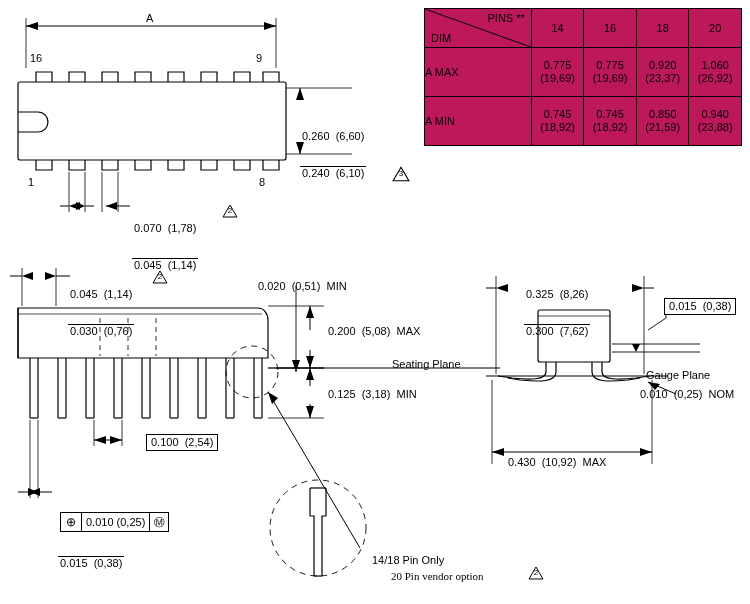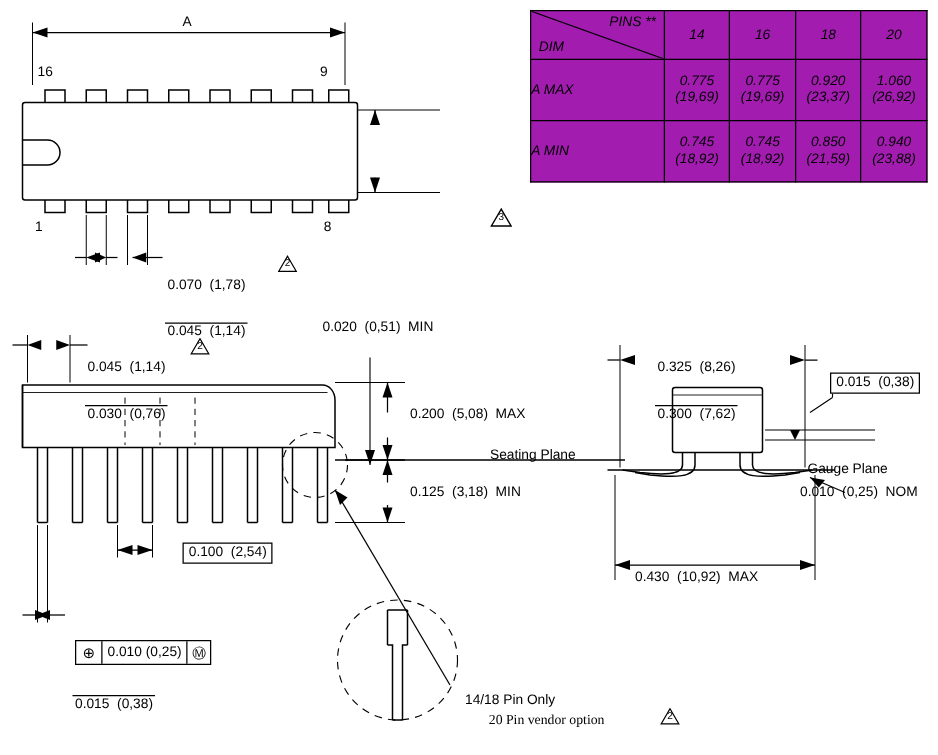--- a/index.html
+++ b/index.html
@@ -4,21 +4,21 @@
 <style>
   html,body{margin:0;padding:0;background:#ffffff;}
   body{width:750px;height:604px;position:relative;font-family:"Liberation Sans",sans-serif;color:#000;overflow:hidden;}
   #sheet{position:absolute;left:0;top:0;width:750px;height:604px;}
   .lbl{position:absolute;font-size:11px;line-height:12px;white-space:pre;color:#000;}
   .frac{position:absolute;font-size:11px;line-height:12px;white-space:pre;text-align:center;}
   .frac .top{display:block;padding:0 2px;}
   .frac .bot{display:block;border-top:1px solid #000;padding:0 2px;}
   .boxed{position:absolute;font-size:11px;line-height:13px;border:1px solid #000;padding:1px 4px;white-space:pre;background:#fff;}
   
-  #ptable{position:absolute;left:424px;top:8px;width:318px;border-collapse:collapse;background:#a21caf;font-style:italic;}
+  #ptable{position:absolute;left:424px;top:8px;width:318px;border-collapse:collapse;background:#be185d;}
   #ptable td,#ptable th{border:1px solid #000;font-size:11px;font-weight:normal;text-align:center;padding:2px 0;}
   #ptable .corner{height:38px;position:relative;padding:0;}
   #ptable .corner .pins{position:absolute;right:6px;top:3px;font-size:11px;}
   #ptable .corner .dim{position:absolute;left:6px;bottom:3px;font-size:11px;}
   #ptable .corner .slash{position:absolute;left:0;top:0;width:100%;height:100%;}
   #ptable .rowlab{text-align:left;}
   .cellnum{font-size:11px;line-height:13px;}
   .cellnum span{display:block;}
   svg{position:absolute;left:0;top:0;}
   .triwrap{position:absolute;width:16px;height:14px;}
@@ -212,20 +212,24 @@
       <path d="M666,318 L648,330" stroke-width="0.9"></path>
     </g>
   </svg>
 
   <div class="lbl" style="left:146px;top:12px;">A</div>
   <div class="lbl" style="left:30px;top:52px;">16</div>
   <div class="lbl" style="left:256px;top:52px;">9</div>
   <div class="lbl" style="left:28px;top:176px;">1</div>
   <div class="lbl" style="left:259px;top:176px;">8</div>
 
+  <div class="frac" style="left:300px;top:106px;">
+    <span class="top">0.260  (6,60)</span>
+    <span class="bot">0.240  (6,10)</span>
+  </div>
 
   <div class="frac" style="left:132px;top:198px;">
     <span class="top">0.070  (1,78)</span>
     <span class="bot">0.045  (1,14)</span>
   </div>
   <div class="triwrap" style="left:222px;top:204px;">
     <svg class="t" viewBox="0 0 16 14">
         <polygon points="8,1 15,13 1,13" fill="none" stroke="#000" stroke-width="1"></polygon>
       </svg>
     <div class="n">2</div>
@@ -235,21 +239,21 @@
     <span class="top">0.045  (1,14)</span>
     <span class="bot">0.030  (0,76)</span>
   </div>
   <div class="triwrap" style="left:152px;top:270px;">
     <svg class="t" viewBox="0 0 16 14">
         <polygon points="8,1 15,13 1,13" fill="none" stroke="#000" stroke-width="1"></polygon>
       </svg>
     <div class="n">2</div>
   </div>
 
-  <div class="lbl" style="left:238px;top:256px;padding-left:20px;">0.020  (0,51)  MIN</div>
+  <div class="lbl" style="left:238px;top:280px;padding-left:20px;">0.020  (0,51)  MIN</div>
   <div class="lbl" style="left:328px;top:325px;">0.200  (5,08)  MAX</div>
   <div class="lbl" style="left:392px;top:358px;">Seating Plane</div>
   <div class="lbl" style="left:328px;top:388px;">0.125  (3,18)  MIN</div>
 
   <div class="boxed" style="left:146px;top:434px;">0.100  (2,54)</div>
 
   <div class="frac" style="left:58px;top:496px;">
     <span class="top">0.021  (0,53)</span>
     <span class="bot">0.015  (0,38)</span>
   </div>

